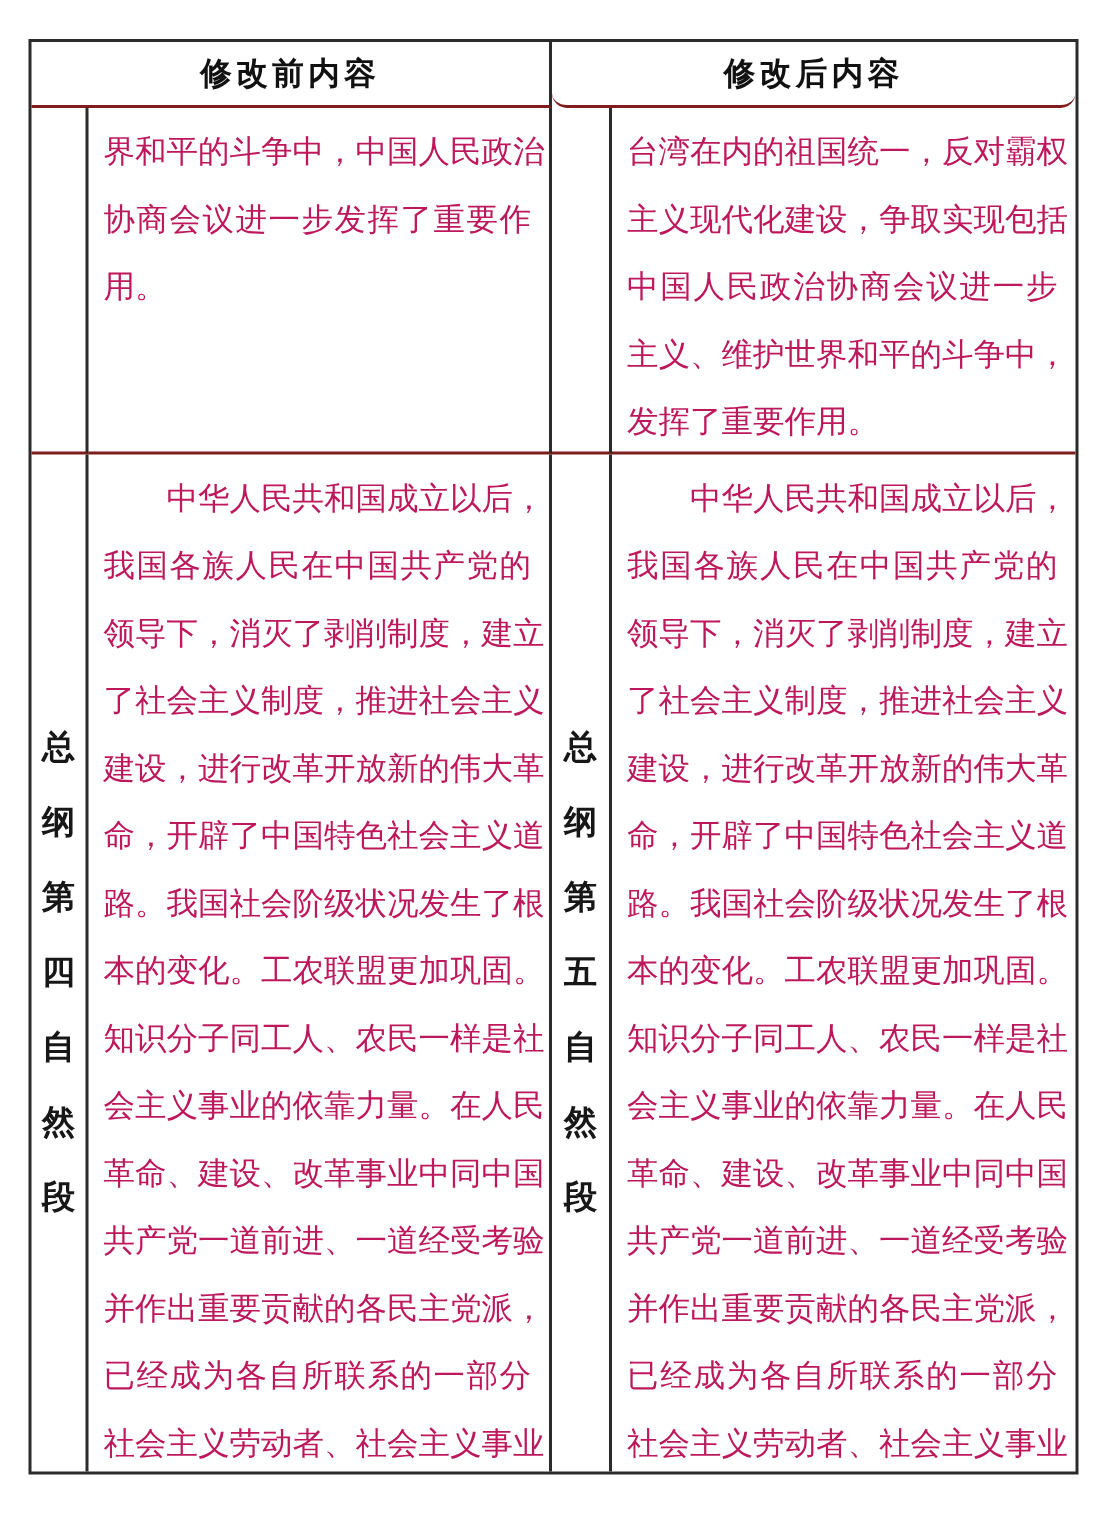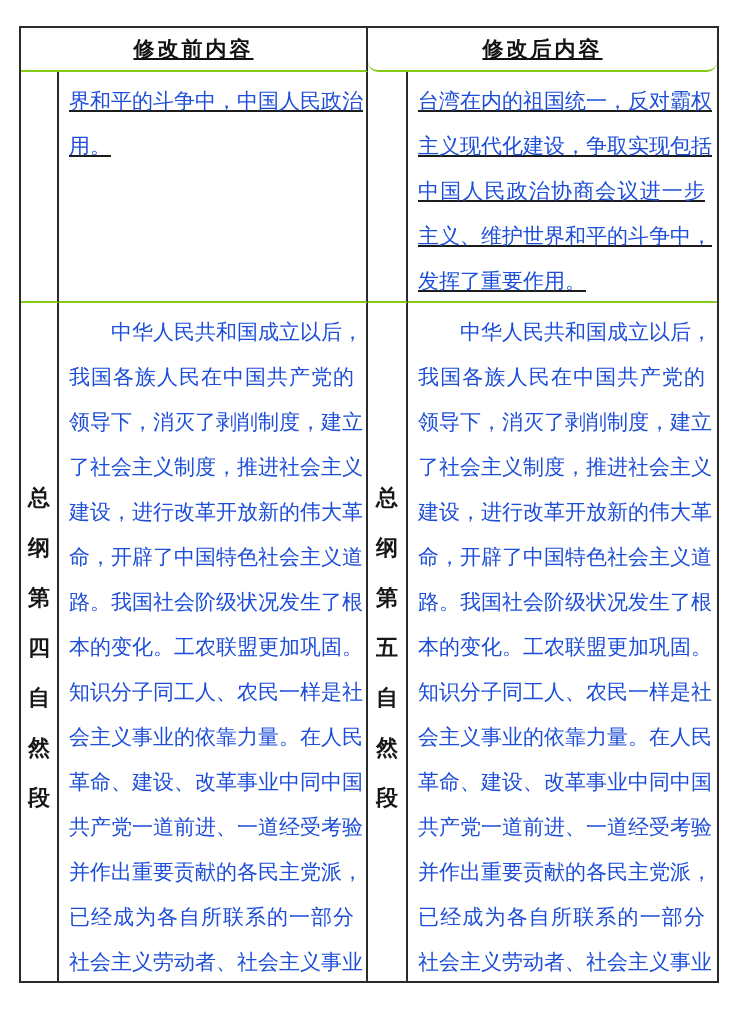--- a/index.html
+++ b/index.html
@@ -26,21 +26,21 @@
     border: 2px solid #2b2b2b;
     display: grid;
     grid-template-columns: 38px 309px 40px 1fr;
     grid-template-rows: 44px 231px 1fr;
   }
   .cell {
     box-sizing: border-box;
     overflow: hidden;
   }
   .b-r { border-right: 2px solid #2b2b2b; }
-  .b-b { border-bottom: 2px solid #84cc16; text-decoration: underline; }
+  .b-b { border-bottom: 2px solid #7f1d1d; }
   .header-cell {
     grid-row: 1;
     display: flex;
     align-items: center;
     justify-content: center;
     font-family: "DejaVu Sans", "Liberation Sans", sans-serif;
     font-weight: bold;
     font-size: 21px;
     letter-spacing: 3px;
     color: #111111;
@@ -63,21 +63,21 @@
   .text-cell {
     padding: 7px 12px 0 10px;
     font-size: 21px;
   }
   .line {
     line-height: 45px;
     height: 45px;
     white-space: nowrap;
     text-align: justify;
     text-align-last: justify;
-    color: #1d4ed8;
+    color: #be185d;
   }
   .line.flush {
     text-align-last: left;
   }
   .line.indent {
     text-indent: 2em;
     text-align-last: left;
   }
 </style>
 </head>
@@ -85,20 +85,21 @@
 
 <div class="page">
   <div class="cmp-table">
 
     <div class="cell header-cell header-before b-r b-b">修改前内容</div>
     <div class="cell header-cell header-after b-b">修改后内容</div>
 
     <div class="cell label-cell b-r b-b"></div>
     <div class="cell text-cell b-r b-b">
         <div class="line">界和平的斗争中，中国人民政治</div>
+        <div class="line">协商会议进一步发挥了重要作</div>
         <div class="line flush">用。</div>
       </div>
     <div class="cell label-cell b-r b-b"></div>
     <div class="cell text-cell b-b">
         <div class="line">台湾在内的祖国统一，反对霸权</div>
         <div class="line">主义现代化建设，争取实现包括</div>
         <div class="line">中国人民政治协商会议进一步</div>
         <div class="line">主义、维护世界和平的斗争中，</div>
         <div class="line flush">发挥了重要作用。</div>
       </div>

